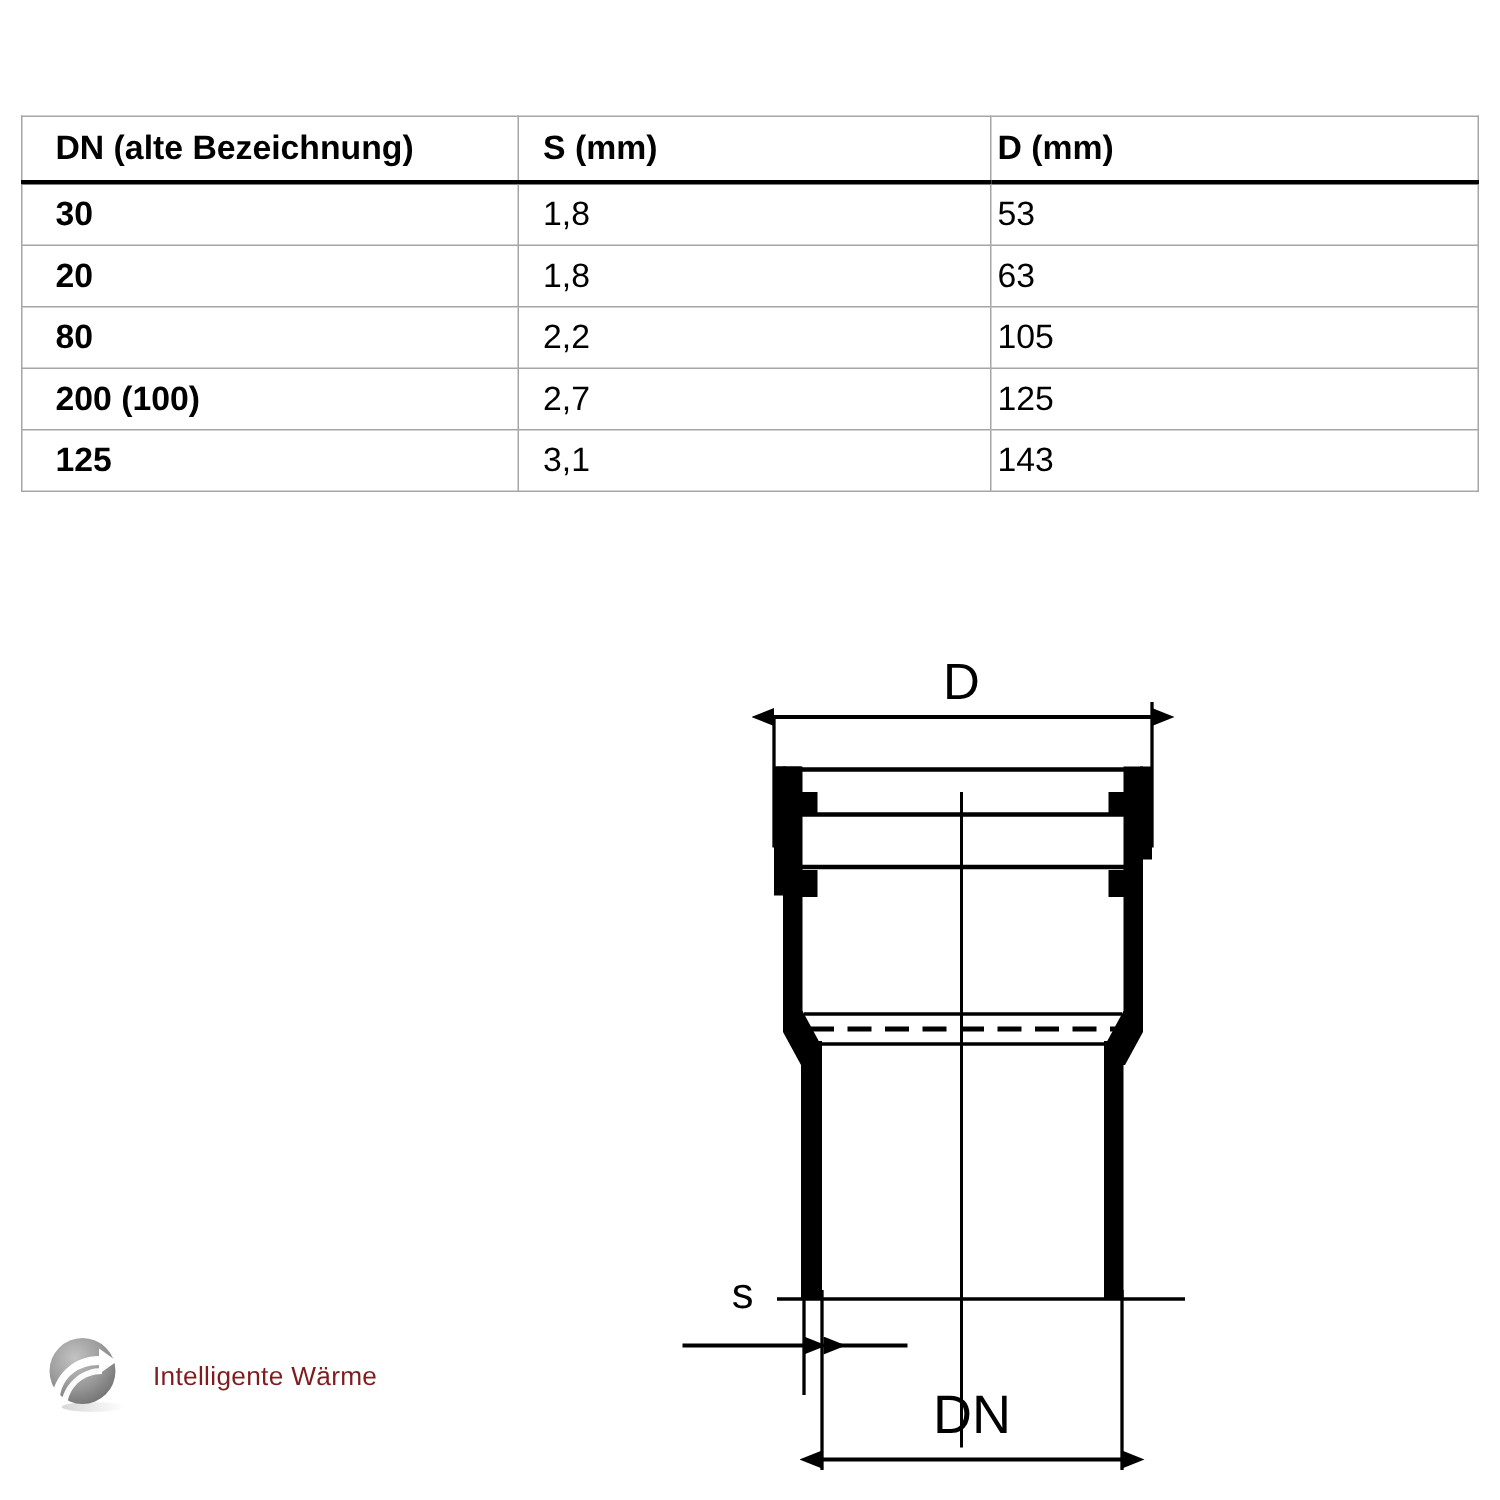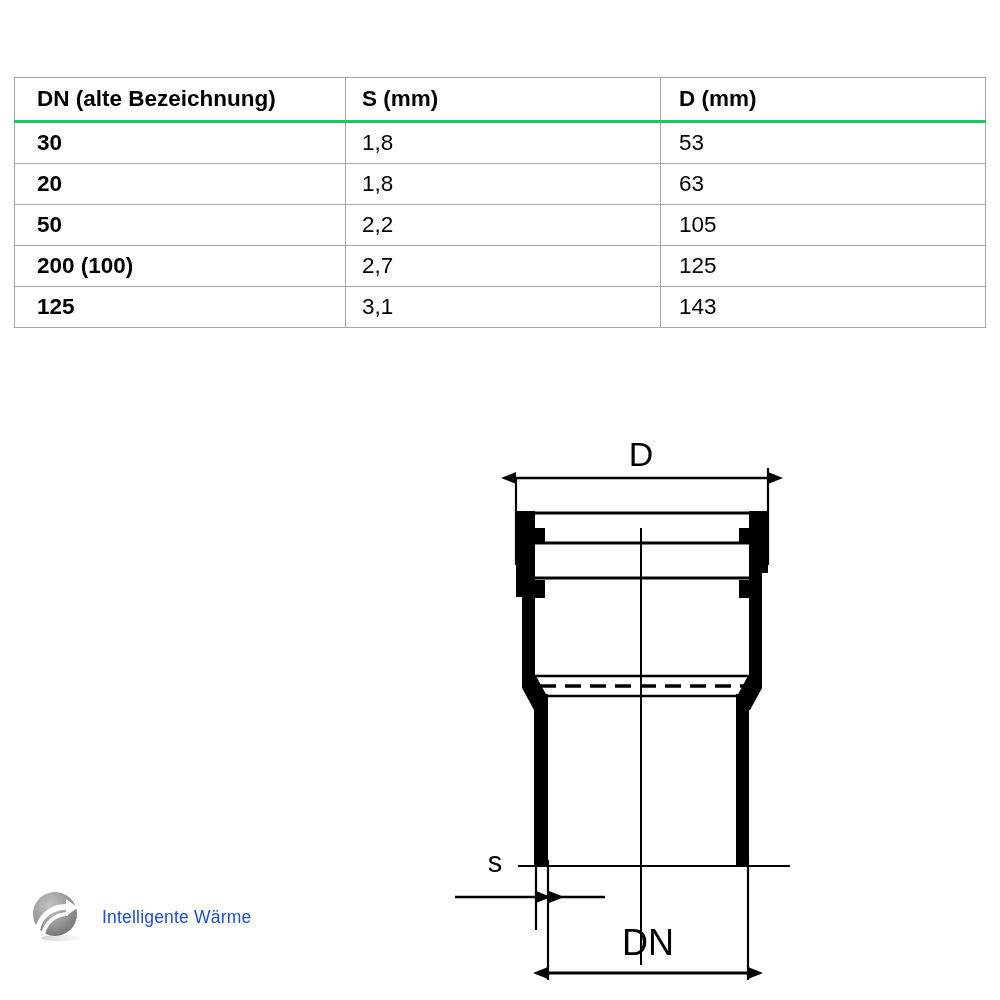--- a/index.html
+++ b/index.html
@@ -40,34 +40,34 @@
     padding: 0 0 0 22px;
     height: 40px;
     text-align: left;
     vertical-align: middle;
     font-size: 22.5px;
     line-height: 1;
     white-space: nowrap;
   }
   table.spec thead th {
     font-weight: bold;
-    border-bottom: 3px solid #22c55e;
+    border-bottom: 3px solid #000000;
     height: 42px;
     margin-left: 16px;
   }
   table.spec tbody td.dn-cell {
     font-weight: bold;
   }
   table.spec tbody td.val-cell {
     font-weight: normal;
   }
   table.spec thead th.th-s,
   table.spec tbody td.cell-s { padding-left: 16px; }
   table.spec thead th.th-d,
-  table.spec tbody td.cell-d { padding-left: 18px; }
+  table.spec tbody td.cell-d { padding-left: 4px; }
 
   
   #drawing {
     position: absolute;
     left: 0;
     top: 410px;
     width: 1000px;
     height: 590px;
   }
   #drawing svg { display: block; }
@@ -96,21 +96,21 @@
   }
   #logo-title {
     font-size: 25px;
     color: #7b7b7b;
     letter-spacing: 0.4px;
     line-height: 1.18;
     font-weight: normal;
   }
   #logo-sub {
     font-size: 17.5px;
-    color: #1d4ed8;
+    color: #7f1d1d;
     letter-spacing: 0.2px;
     line-height: 1.2;
     font-weight: normal;
   }
 </style>
 </head>
 <body>
 
 <div id="spec-table-wrap">
   <table class="spec">
@@ -131,21 +131,21 @@
         <td class="dn-cell">30</td>
         <td class="val-cell cell-s">1,8</td>
         <td class="val-cell cell-d">53</td>
       </tr>
       <tr>
         <td class="dn-cell">20</td>
         <td class="val-cell cell-s">1,8</td>
         <td class="val-cell cell-d">63</td>
       </tr>
       <tr>
-        <td class="dn-cell">50</td>
+        <td class="dn-cell">80</td>
         <td class="val-cell cell-s">2,2</td>
         <td class="val-cell cell-d">105</td>
       </tr>
       <tr>
         <td class="dn-cell">200 (100)</td>
         <td class="val-cell cell-s">2,7</td>
         <td class="val-cell cell-d">125</td>
       </tr>
       <tr>
         <td class="dn-cell">125</td>

